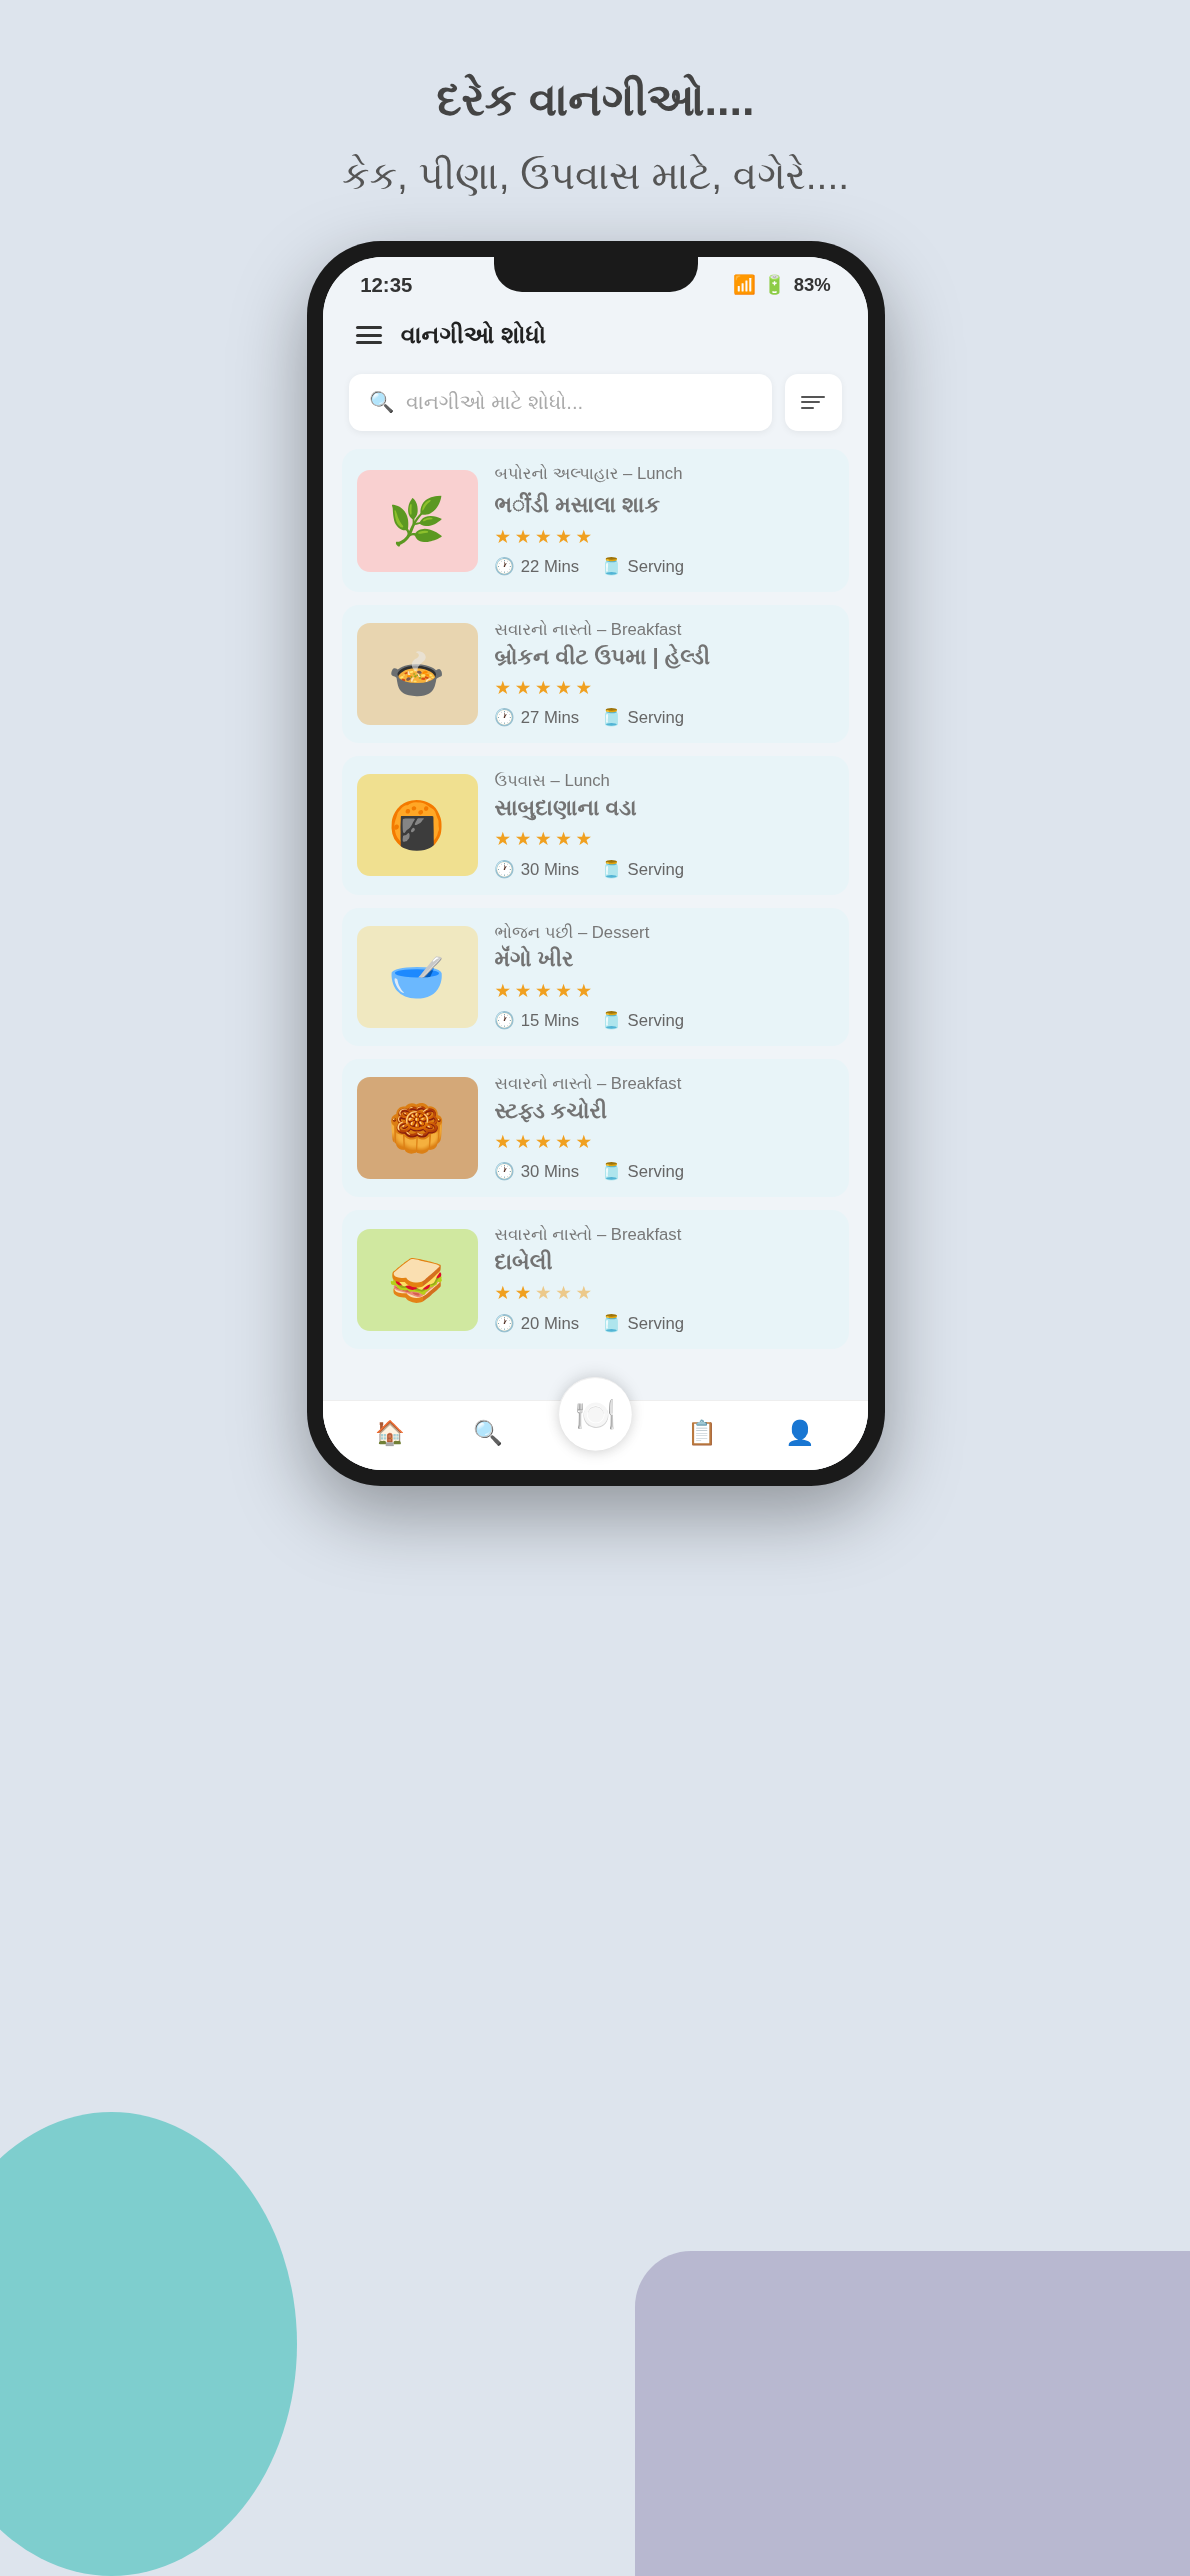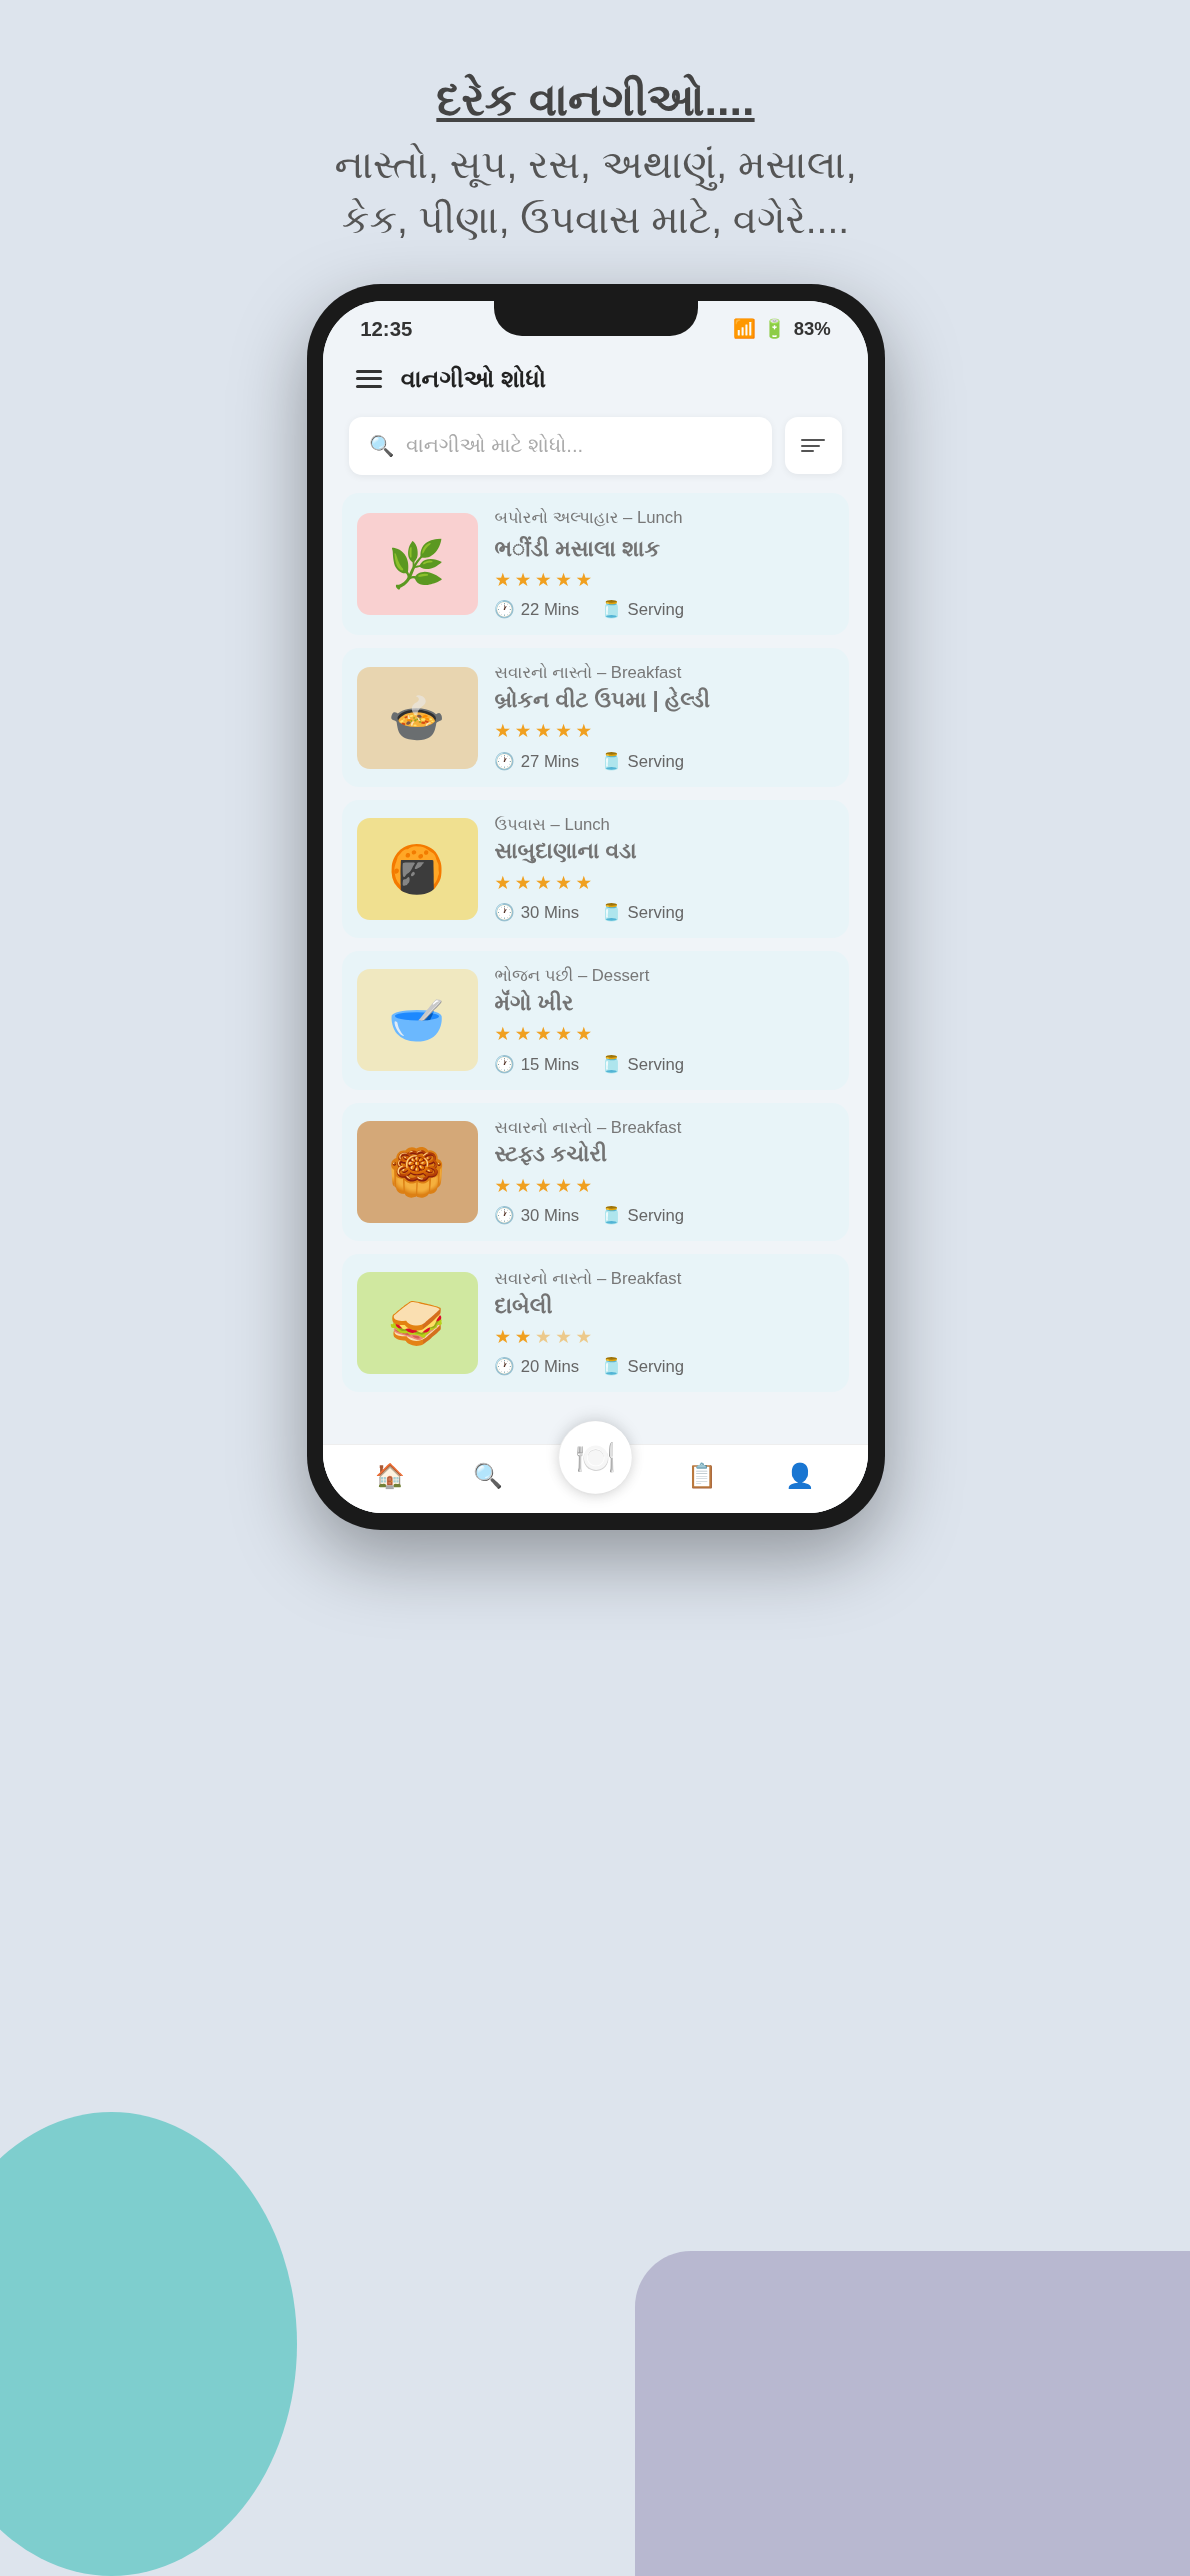--- a/index.html
+++ b/index.html
@@ -50,23 +50,22 @@
       z-index: 1;
       text-align: center;
       margin-top: 74px;
       margin-bottom: 37px;
       color: #555;
     }
 
     .header-text h1 {
       font-size: 45px;
       font-weight: 600;
-      margin-bottom: 11px;
+      margin-bottom: 22px;
       color: #444;
-      text-decoration: underline;
     }
 
     .header-text p {
       font-size: 39px;
       line-height: 1.4;
       color: #555;
       font-weight: 400;
     }
 
     .phone-container {
@@ -357,21 +356,20 @@
       border-radius: 2.8px;
     }
   </style>
 </head>
 <body>
 
 <div class="bg-top"></div>
 
 <div class="header-text">
   <h1>દરેક વાનગીઓ....</h1>
-  <p>નાસ્તો, સૂપ, રસ, અથાણું, મસાલા,</p>
   <p>કેક, પીણા, ઉપવાસ માટે, વગેરે....</p>
 </div>
 
 <div class="phone-container">
   <div class="phone-outer">
     <div class="phone-notch-area"></div>
     <div class="phone-screen">
 
       <div class="status-bar">
         <span>12:35</span>

